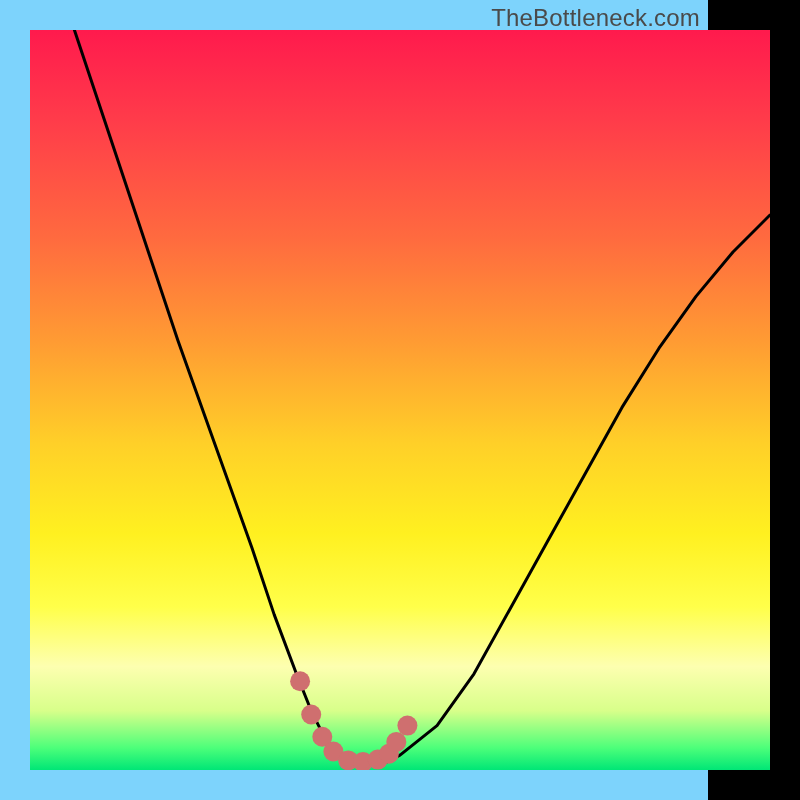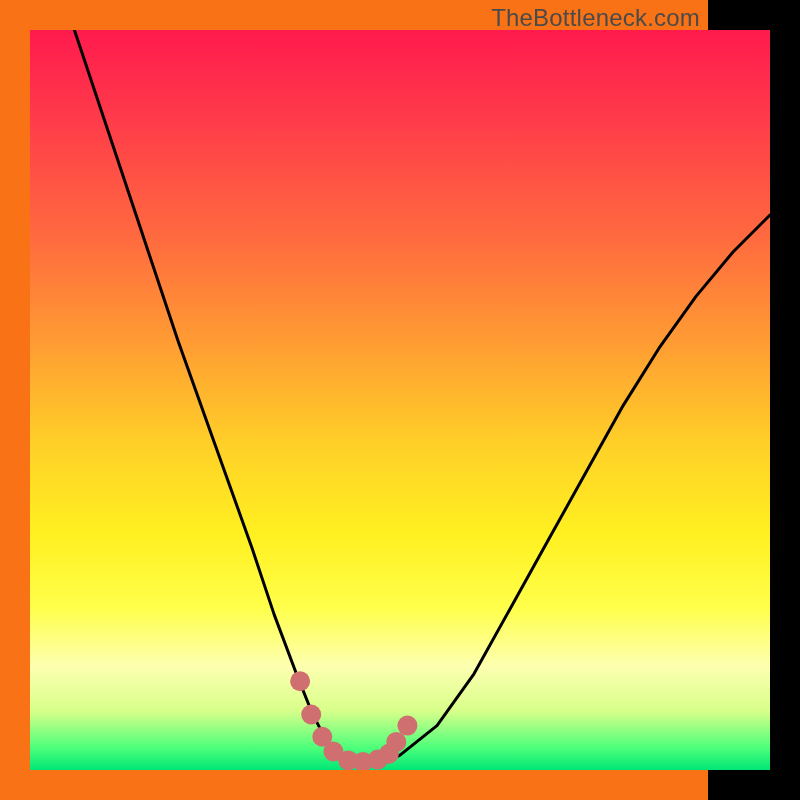--- a/index.html
+++ b/index.html
@@ -10,21 +10,21 @@
     background: #000;
     overflow: hidden;
     font-family: Arial, Helvetica, sans-serif;
   }
   .frame {
     position: absolute;
     left: 0;
     top: 0;
     width: 708px;
     height: 800px;
-    background: #f97316;
+    background: #7dd3fc;
   }
   .plot {
     position: absolute;
     left: 30px;
     top: 30px;
     width: 740px;
     height: 740px;
     background: linear-gradient(
       to bottom,
       #ff1a4d 0%,

